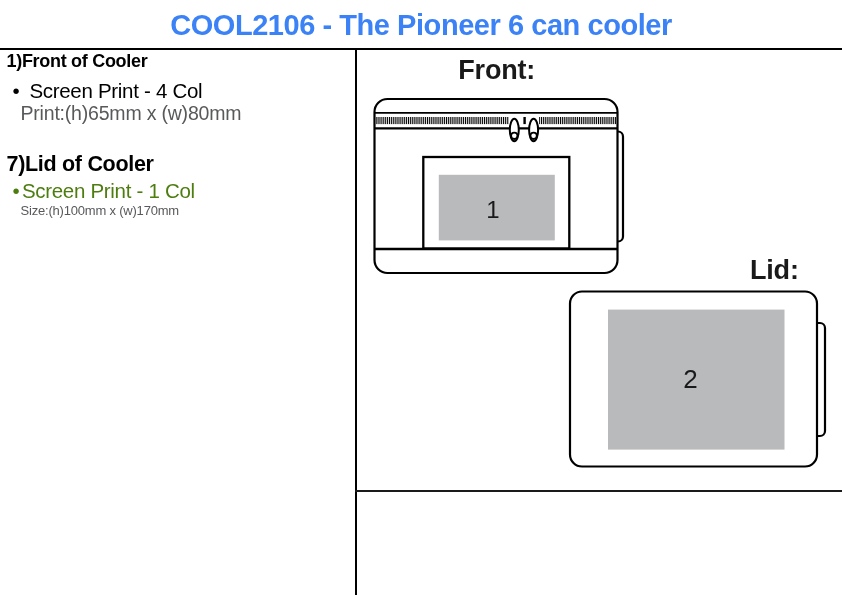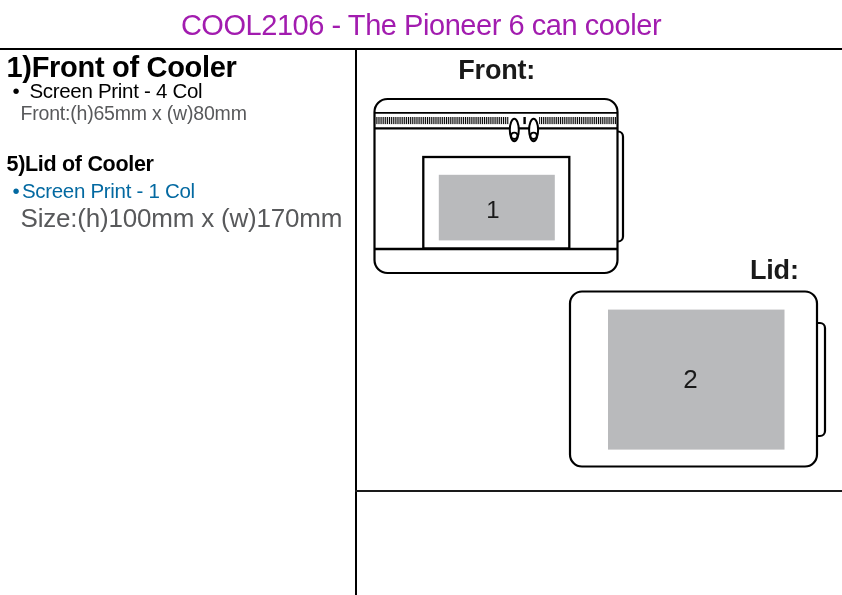--- a/index.html
+++ b/index.html
@@ -2,37 +2,37 @@
 <html><head>
 <meta charset="utf-8">
 <style>
   html,body{margin:0;padding:0;}
   body{width:842px;height:595px;background:#fff;font-family:"Liberation Sans",sans-serif;position:relative;overflow:hidden;}
   .abs{position:absolute;}
 </style>
 </head>
 <body>
 
-<div class="abs" style="left:0;top:9px;width:842px;text-align:center;font-size:29px;font-weight:normal;color:#a21caf;letter-spacing:-0.45px;">COOL2106 - The Pioneer 6 can cooler</div>
+<div class="abs" style="left:0;top:9px;width:842px;text-align:center;font-size:29px;font-weight:bold;color:#3b82f6;letter-spacing:-0.45px;">COOL2106 - The Pioneer 6 can cooler</div>
 
 <div class="abs" style="left:0;top:48px;width:842px;height:2px;background:#000;"></div>
 
 <div class="abs" style="left:355px;top:49.5px;width:2px;height:545.5px;background:#000;"></div>
 
-<div class="abs" style="left:6.5px;top:51px;font-size:29px;font-weight:bold;letter-spacing:-0.3px;color:#000;">1)Front of Cooler</div>
+<div class="abs" style="left:6.5px;top:51px;font-size:18px;font-weight:bold;letter-spacing:-0.3px;color:#000;">1)Front of Cooler</div>
 
 <div class="abs" style="left:12.5px;top:79px;font-size:20.5px;letter-spacing:-0.3px;color:#000;">•<span style="margin-left:10px">Screen Print - 4 Col</span></div>
 
-<div class="abs" style="left:20.5px;top:101.5px;font-size:19.5px;letter-spacing:-0.2px;color:#58595b;">Front:(h)65mm x (w)80mm</div>
+<div class="abs" style="left:20.5px;top:101.5px;font-size:19.5px;letter-spacing:-0.2px;color:#58595b;">Print:(h)65mm x (w)80mm</div>
 
-<div class="abs" style="left:6.5px;top:152.2px;font-size:21.5px;font-weight:bold;letter-spacing:-0.3px;color:#000;">5)Lid of Cooler</div>
+<div class="abs" style="left:6.5px;top:152.2px;font-size:21.5px;font-weight:bold;letter-spacing:-0.3px;color:#000;">7)Lid of Cooler</div>
 
-<div class="abs" style="left:12.5px;top:179.1px;font-size:20.5px;letter-spacing:-0.3px;color:#0369a1;text-align:right;">•<span style="margin-left:2.5px">Screen Print - 1 Col</span></div>
+<div class="abs" style="left:12.5px;top:179.1px;font-size:20.5px;letter-spacing:-0.3px;color:#4d7c0f;text-align:right;">•<span style="margin-left:2.5px">Screen Print - 1 Col</span></div>
 
-<div class="abs" style="left:20.5px;top:202.5px;font-size:26px;letter-spacing:-0.2px;color:#58595b;">Size:(h)100mm x (w)170mm</div>
+<div class="abs" style="left:20.5px;top:202.5px;font-size:13px;letter-spacing:-0.2px;color:#58595b;">Size:(h)100mm x (w)170mm</div>
 
 <div class="abs" style="left:396.7px;top:55px;width:200px;text-align:center;font-size:27px;font-weight:bold;letter-spacing:-0.2px;color:#1a1a1a;">Front:</div>
 
 <svg class="abs" style="left:370px;top:95px;" width="258" height="185" viewBox="0 0 258 185">
   <defs>
     <pattern id="zip" x="0" y="0" width="1.9" height="9" patternUnits="userSpaceOnUse">
       <rect x="0" y="0" width="1.05" height="9" fill="#000"></rect>
     </pattern>
   </defs>
 

